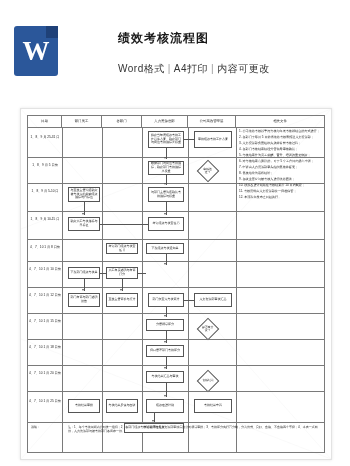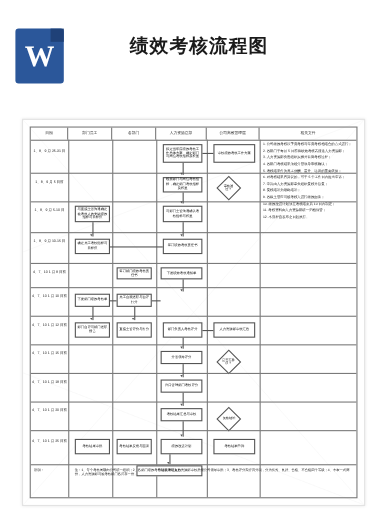--- a/index.html
+++ b/index.html
@@ -21,21 +21,21 @@
     background:#1f4178;
   }
   .word-logo .w{
     position:absolute;left:0;top:0;width:44px;height:50px;
     color:#ffffff;font-size:27px;font-weight:bold;
     display:flex;align-items:center;justify-content:center;
     font-family:"Liberation Serif","DejaVu Serif",serif;
   }
   .title{
     position:absolute;left:118px;top:30px;
-    font-size:17px;font-weight:bold;color:#1a1a1a;letter-spacing:1px;
+    font-size:12px;font-weight:bold;color:#1a1a1a;letter-spacing:1px;
   }
   .subtitle{
     position:absolute;left:118px;top:62px;
     font-size:10px;color:#333333;letter-spacing:.5px;
   }
   .subtitle .sep{color:#999;padding:0 3px;}
 
   
   .sheet{
     position:absolute;left:20px;top:108px;width:310px;height:350px;
@@ -122,20 +122,23 @@
 <body>
 
 <div class="page">
 
   <div class="header">
     <div class="word-logo">
       <div class="fold"></div>
       <div class="w">W</div>
     </div>
     <div class="title">绩效考核流程图</div>
+    <div class="subtitle">
+      <span>Word格式</span><span class="sep">|</span><span>A4打印</span><span class="sep">|</span><span>内容可更改</span>
+    </div>
   </div>
 
   <div class="sheet">
 
     <svg class="wm" width="310" height="350">
       <g stroke="#cfcfcf" stroke-width="0.5">
         <line x1="0" y1="0" x2="310" y2="350"></line>
         <line x1="310" y1="0" x2="0" y2="350"></line>
         <line x1="0" y1="120" x2="310" y2="0"></line>
         <line x1="0" y1="230" x2="310" y2="350"></line>

